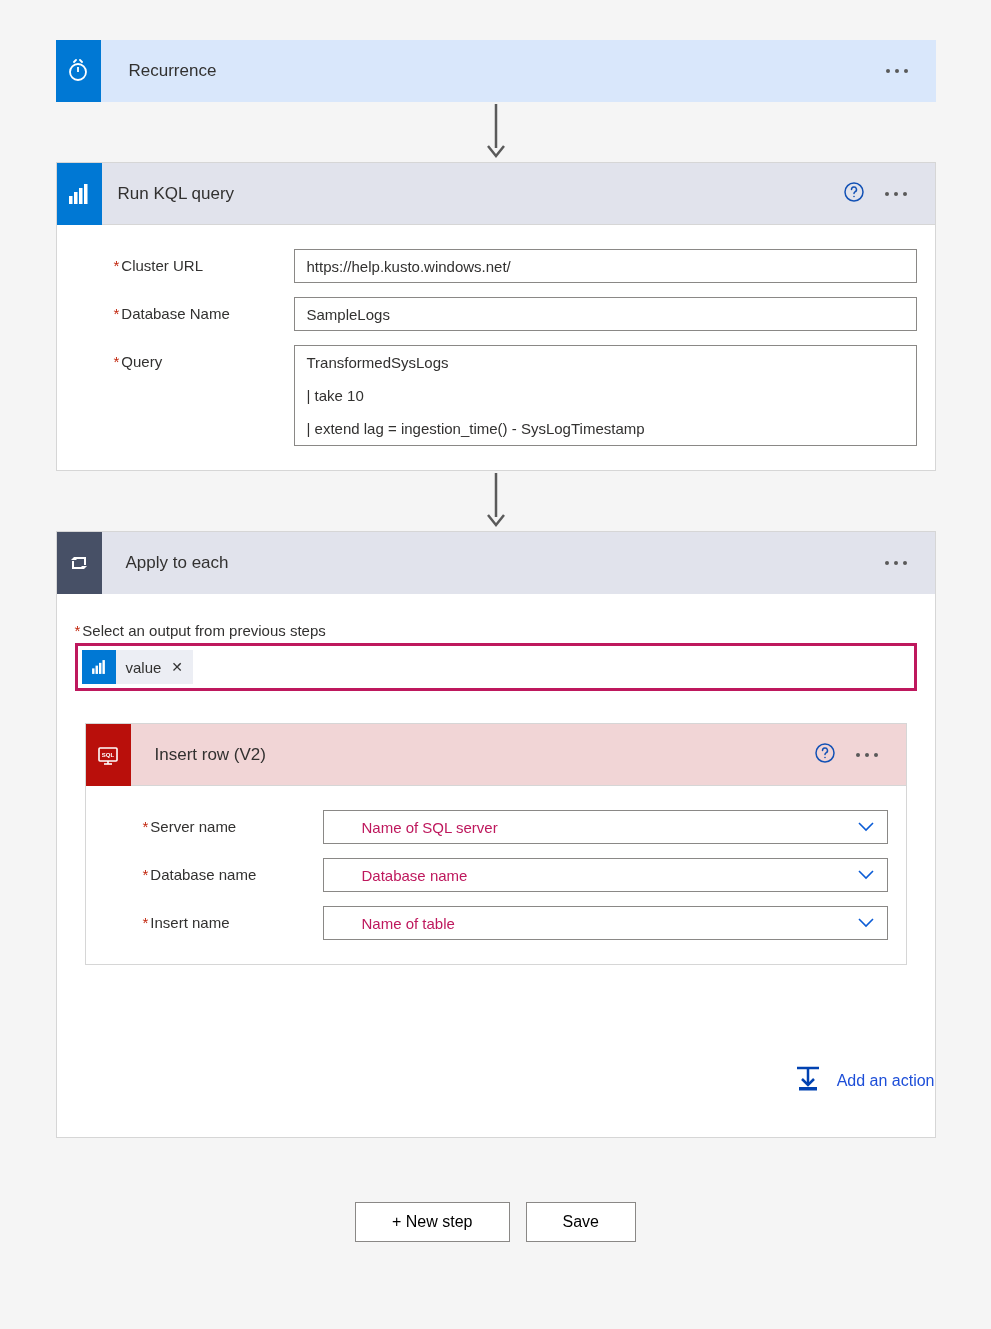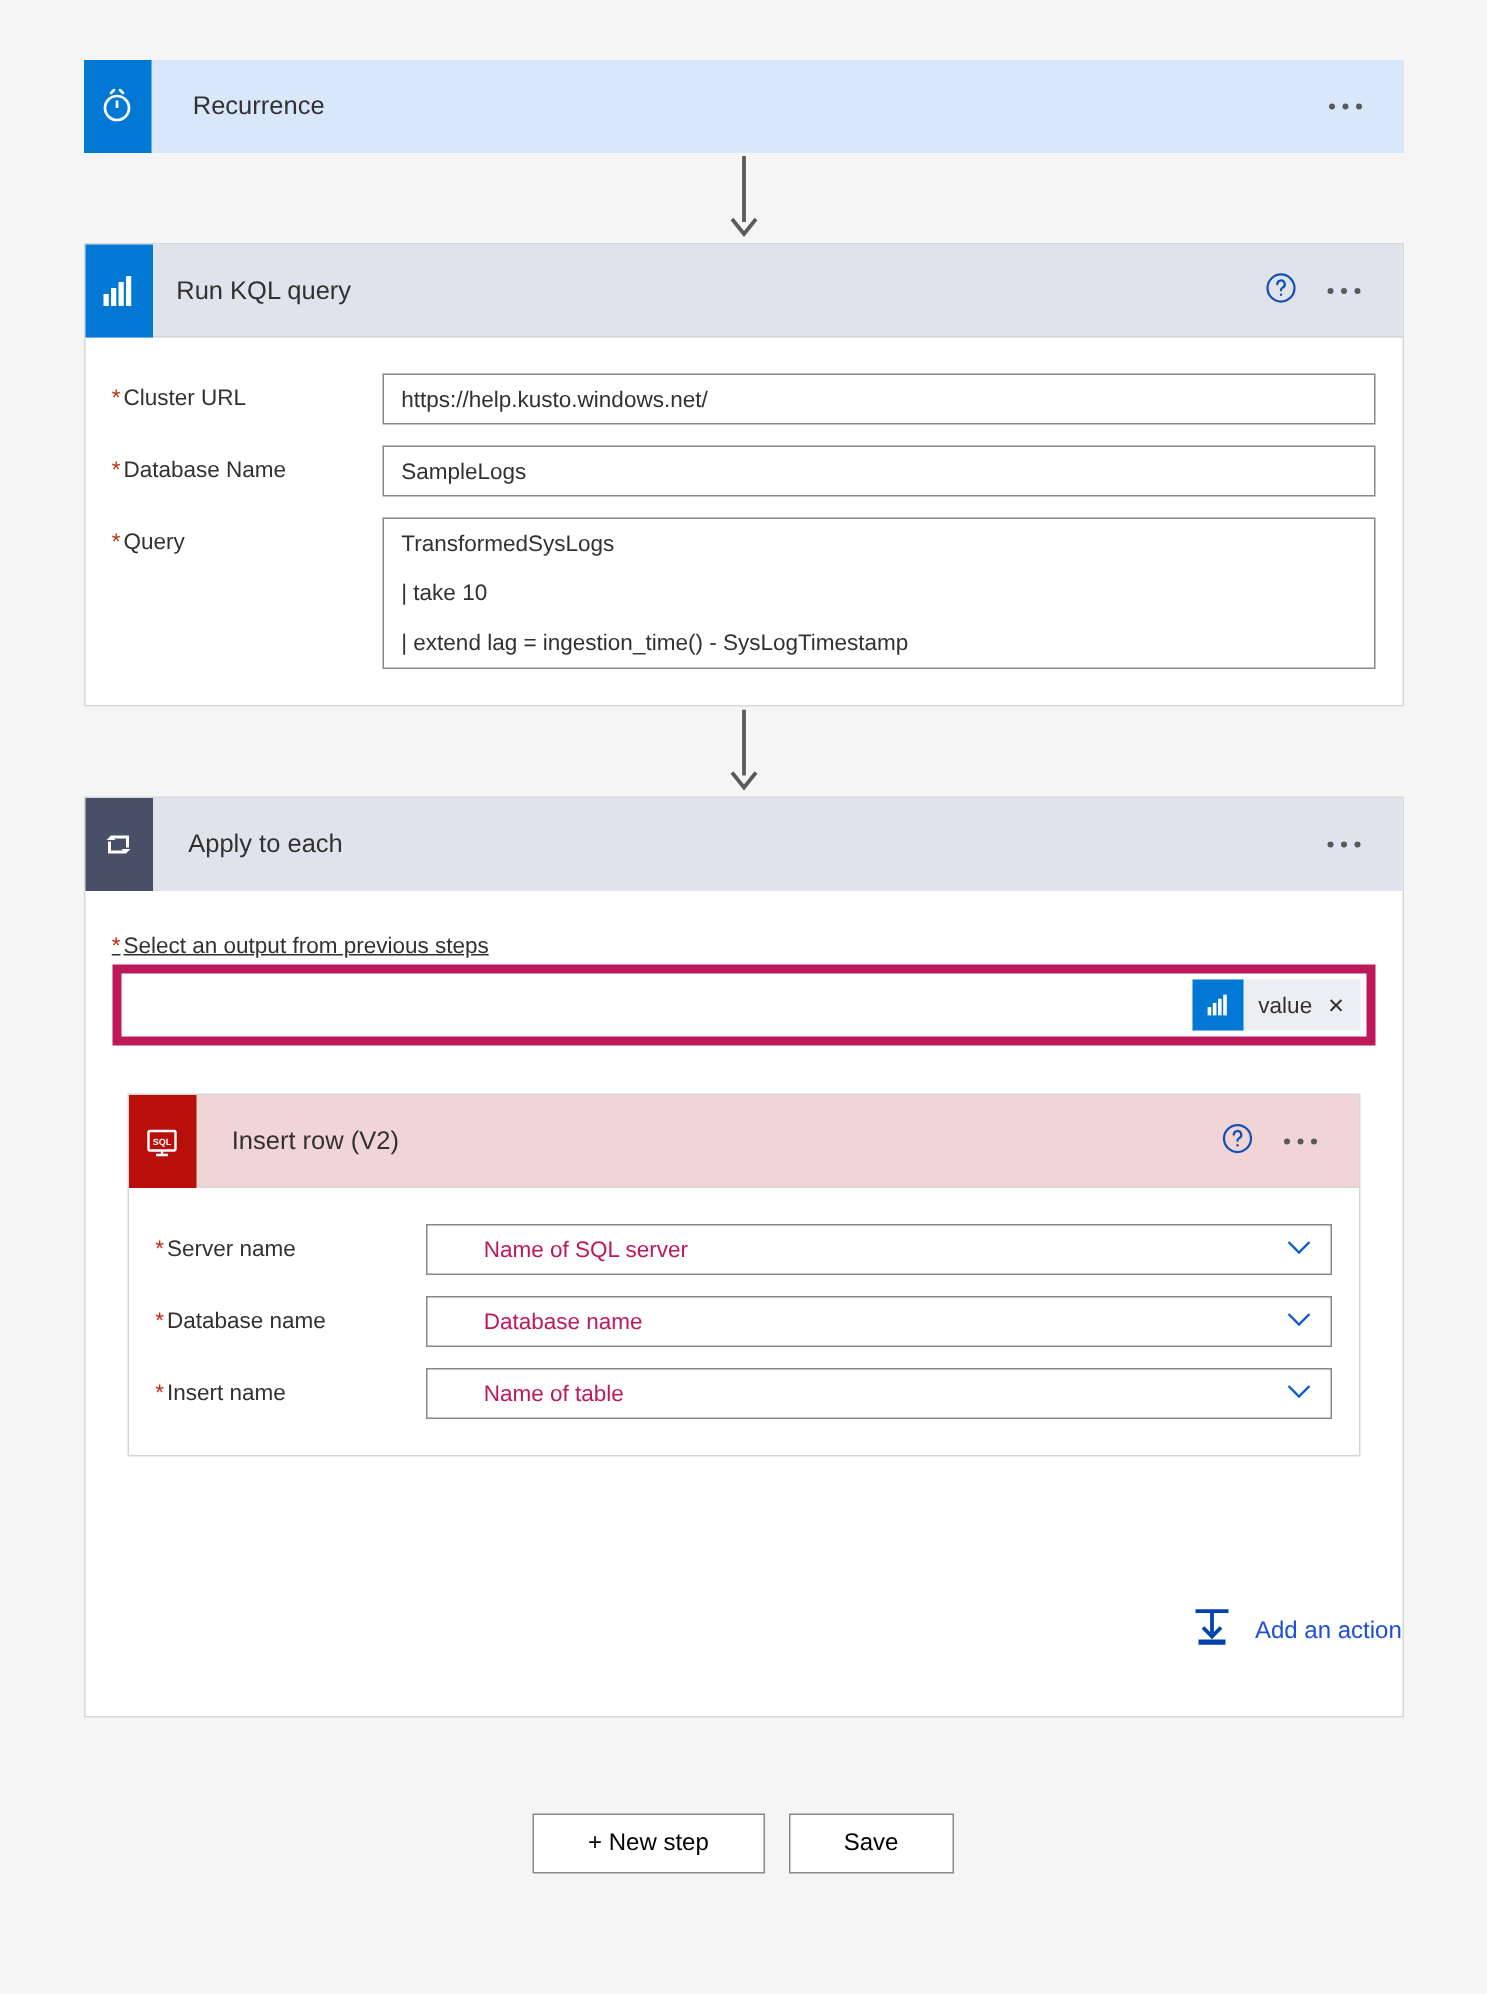--- a/index.html
+++ b/index.html
@@ -48,21 +48,21 @@
   
   .card-applyeach > .card-header { background: #e1e3ec; }
   .card-applyeach .icon-sq { background: #475066; width: 48px; height: 62px; margin-left: 0; margin-right: 24px; }
 
   
   .card-sql { margin: 0 28px; }
   .card-sql .card-header { background: #f1d5d6; border-bottom: 1px solid #d6d6d6; }
   .card-sql .icon-sq { background: #b90f0b; width: 48px; height: 62px; margin-left: 0; }
 
   .card-body { padding: 10px 18px 24px 18px; }
-  .row { display: flex; align-items: flex-start; margin-top: 14px; }
+  .row { display: flex; align-items: flex-start; margin-top: 14px; margin-left: 39px; }
   .label { width: 180px; padding-top: 8px; font-size: 15px; }
   .req { color: #c2270e; margin-right: 2px; }
   .field {
     flex: 1;
     border: 1px solid #8a8886;
     background: #fff;
     min-height: 34px;
     display: flex;
     align-items: center;
     padding: 6px 12px;
@@ -70,30 +70,29 @@
   }
   .field-multiline { flex-direction: column; align-items: stretch; padding: 0; }
   .q-line { padding: 8px 12px; }
 
   .select-field { position: relative; color: #be185d; padding-left: 38px; }
   .select-field .chev { margin-left: auto; }
 
   .connector { display: flex; justify-content: center; padding: 2px 0; }
 
   .apply-body { padding: 28px 0 0 0; }
-  .apply-label { padding: 0 18px 4px 18px; font-size: 15px; color: #323130; text-decoration: underline; }
+  .apply-label { padding: 0 18px 4px 18px; font-size: 15px; color: #323130; }
   .output-box {
     margin: 0 18px;
-    border: 6px solid #be185d;
+    border: 3px solid #be185d;
     background: #fff;
     min-height: 42px;
     display: flex;
     align-items: center;
     padding: 4px;
-    justify-content: flex-end;
   }
   .token {
     display: inline-flex;
     align-items: center;
     background: #eceef4;
     height: 34px;
     padding-right: 10px;
   }
   .token-icon {
     width: 34px;

